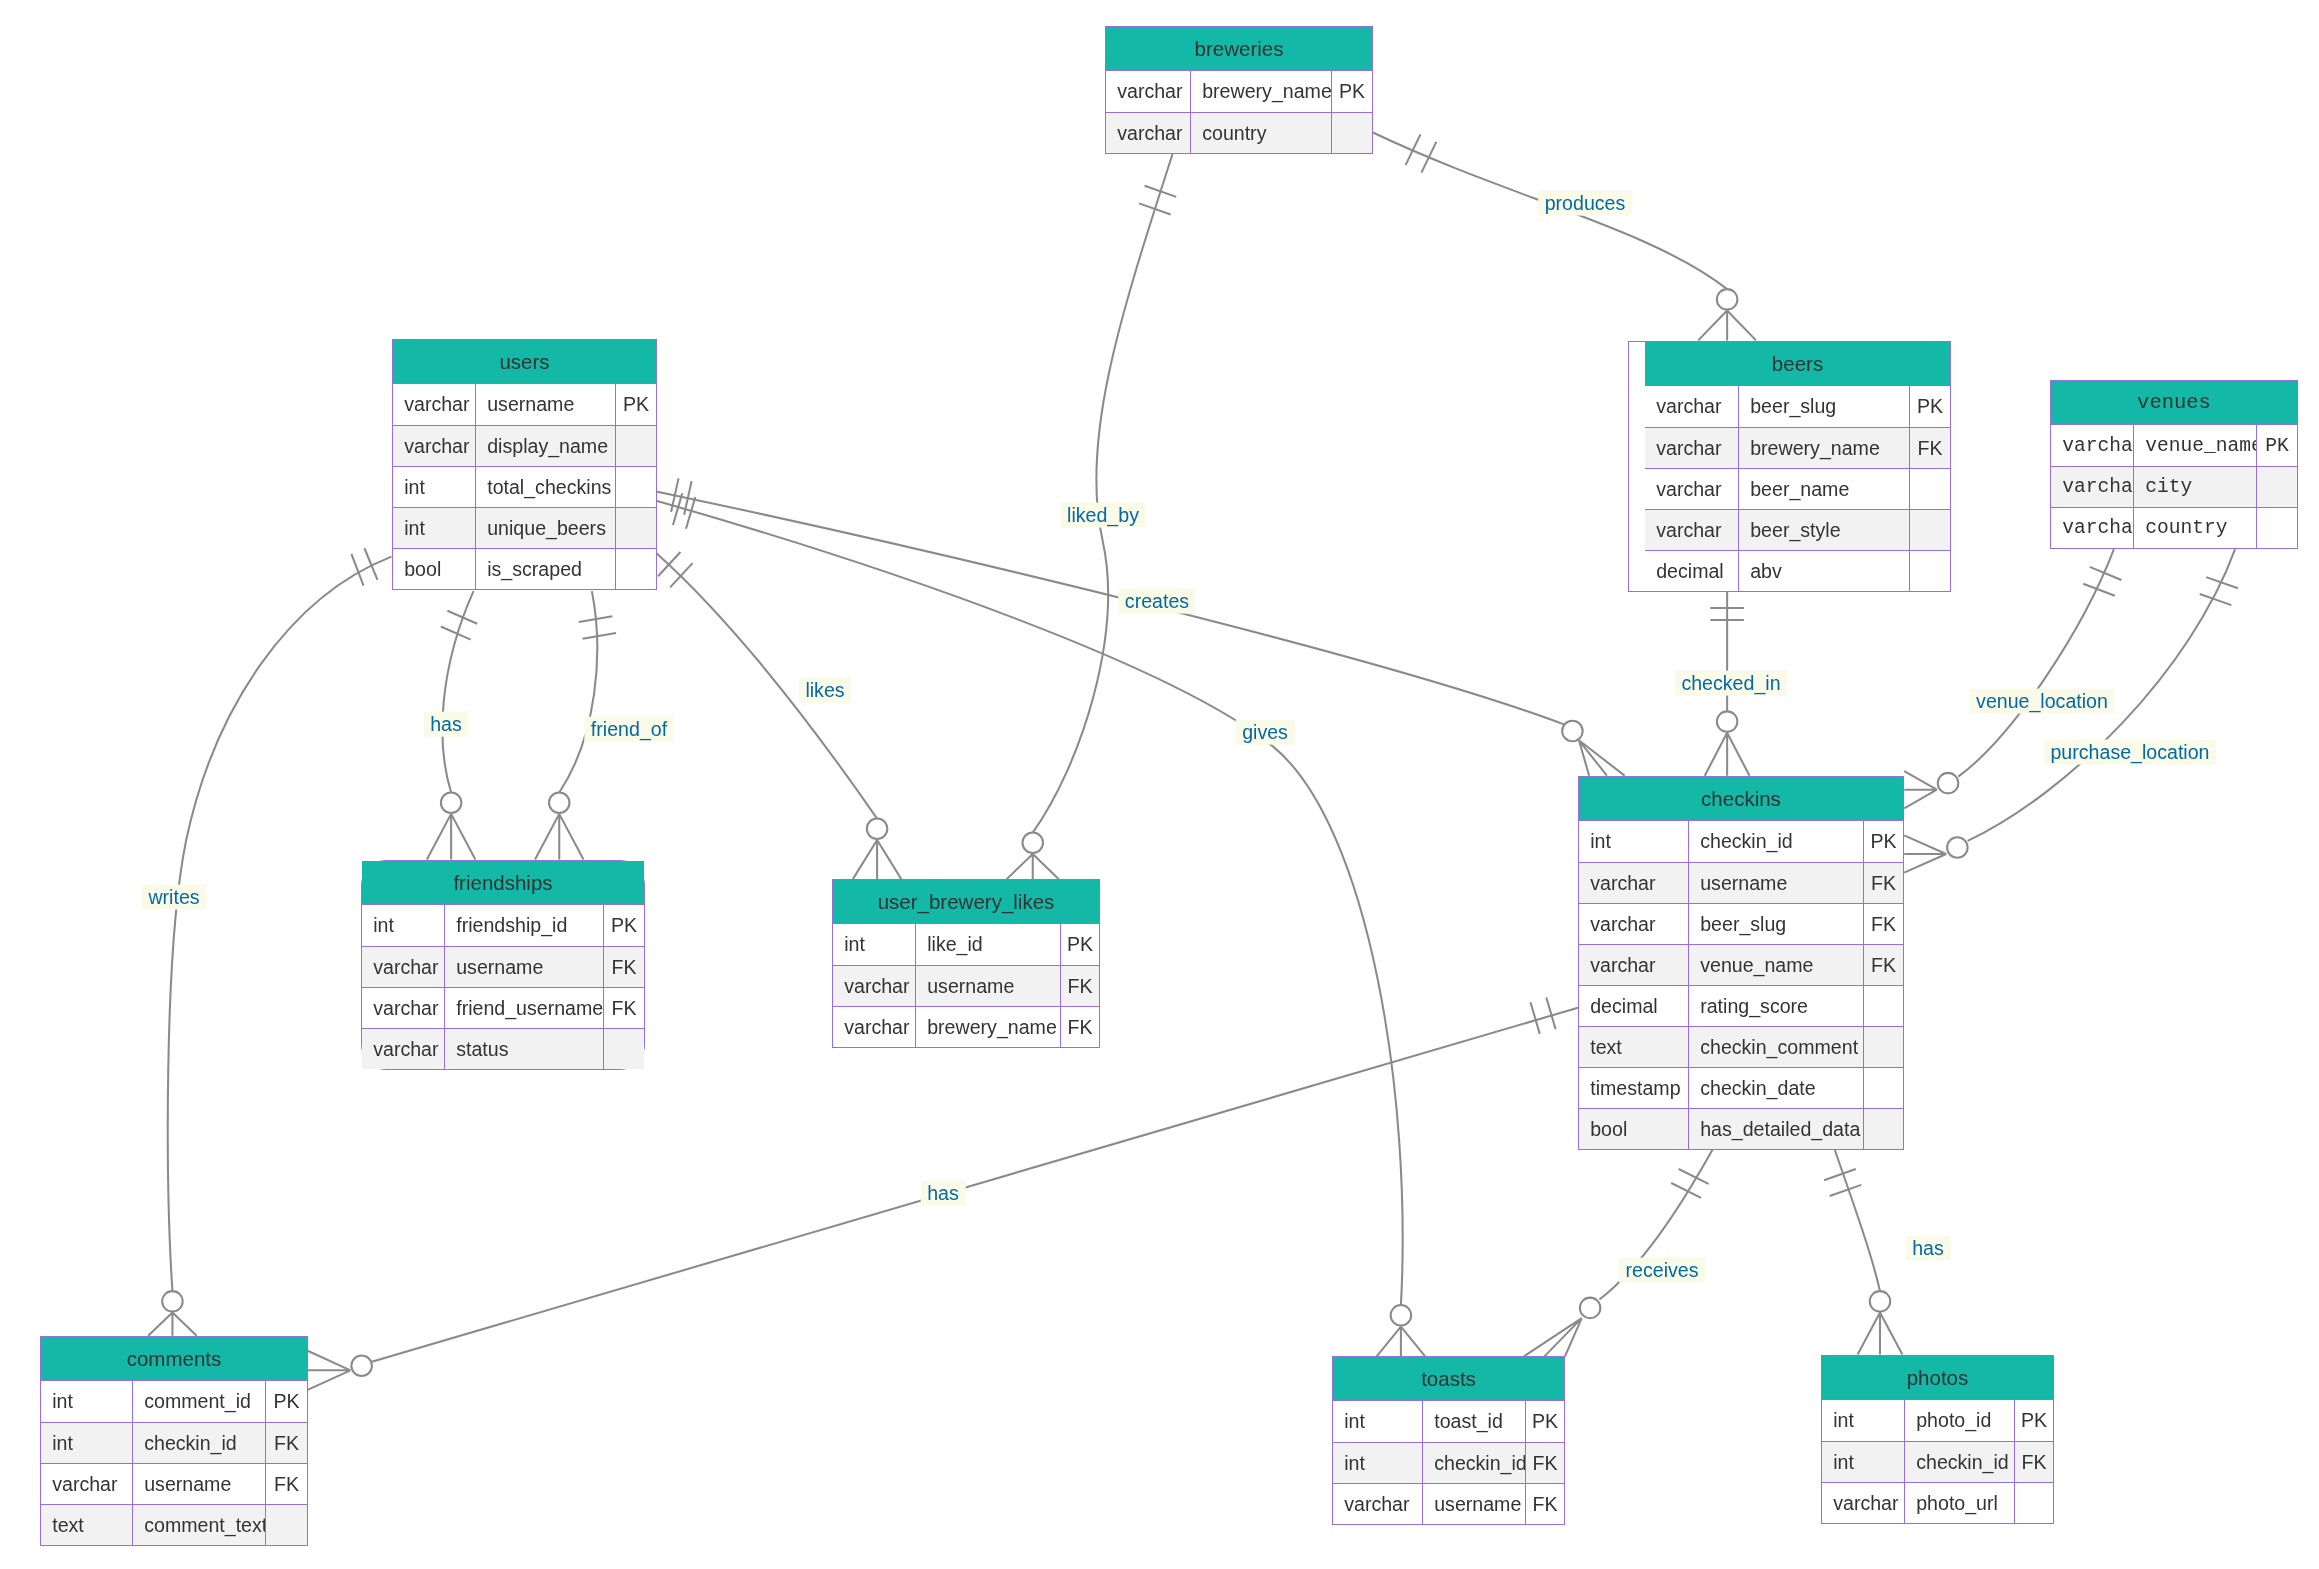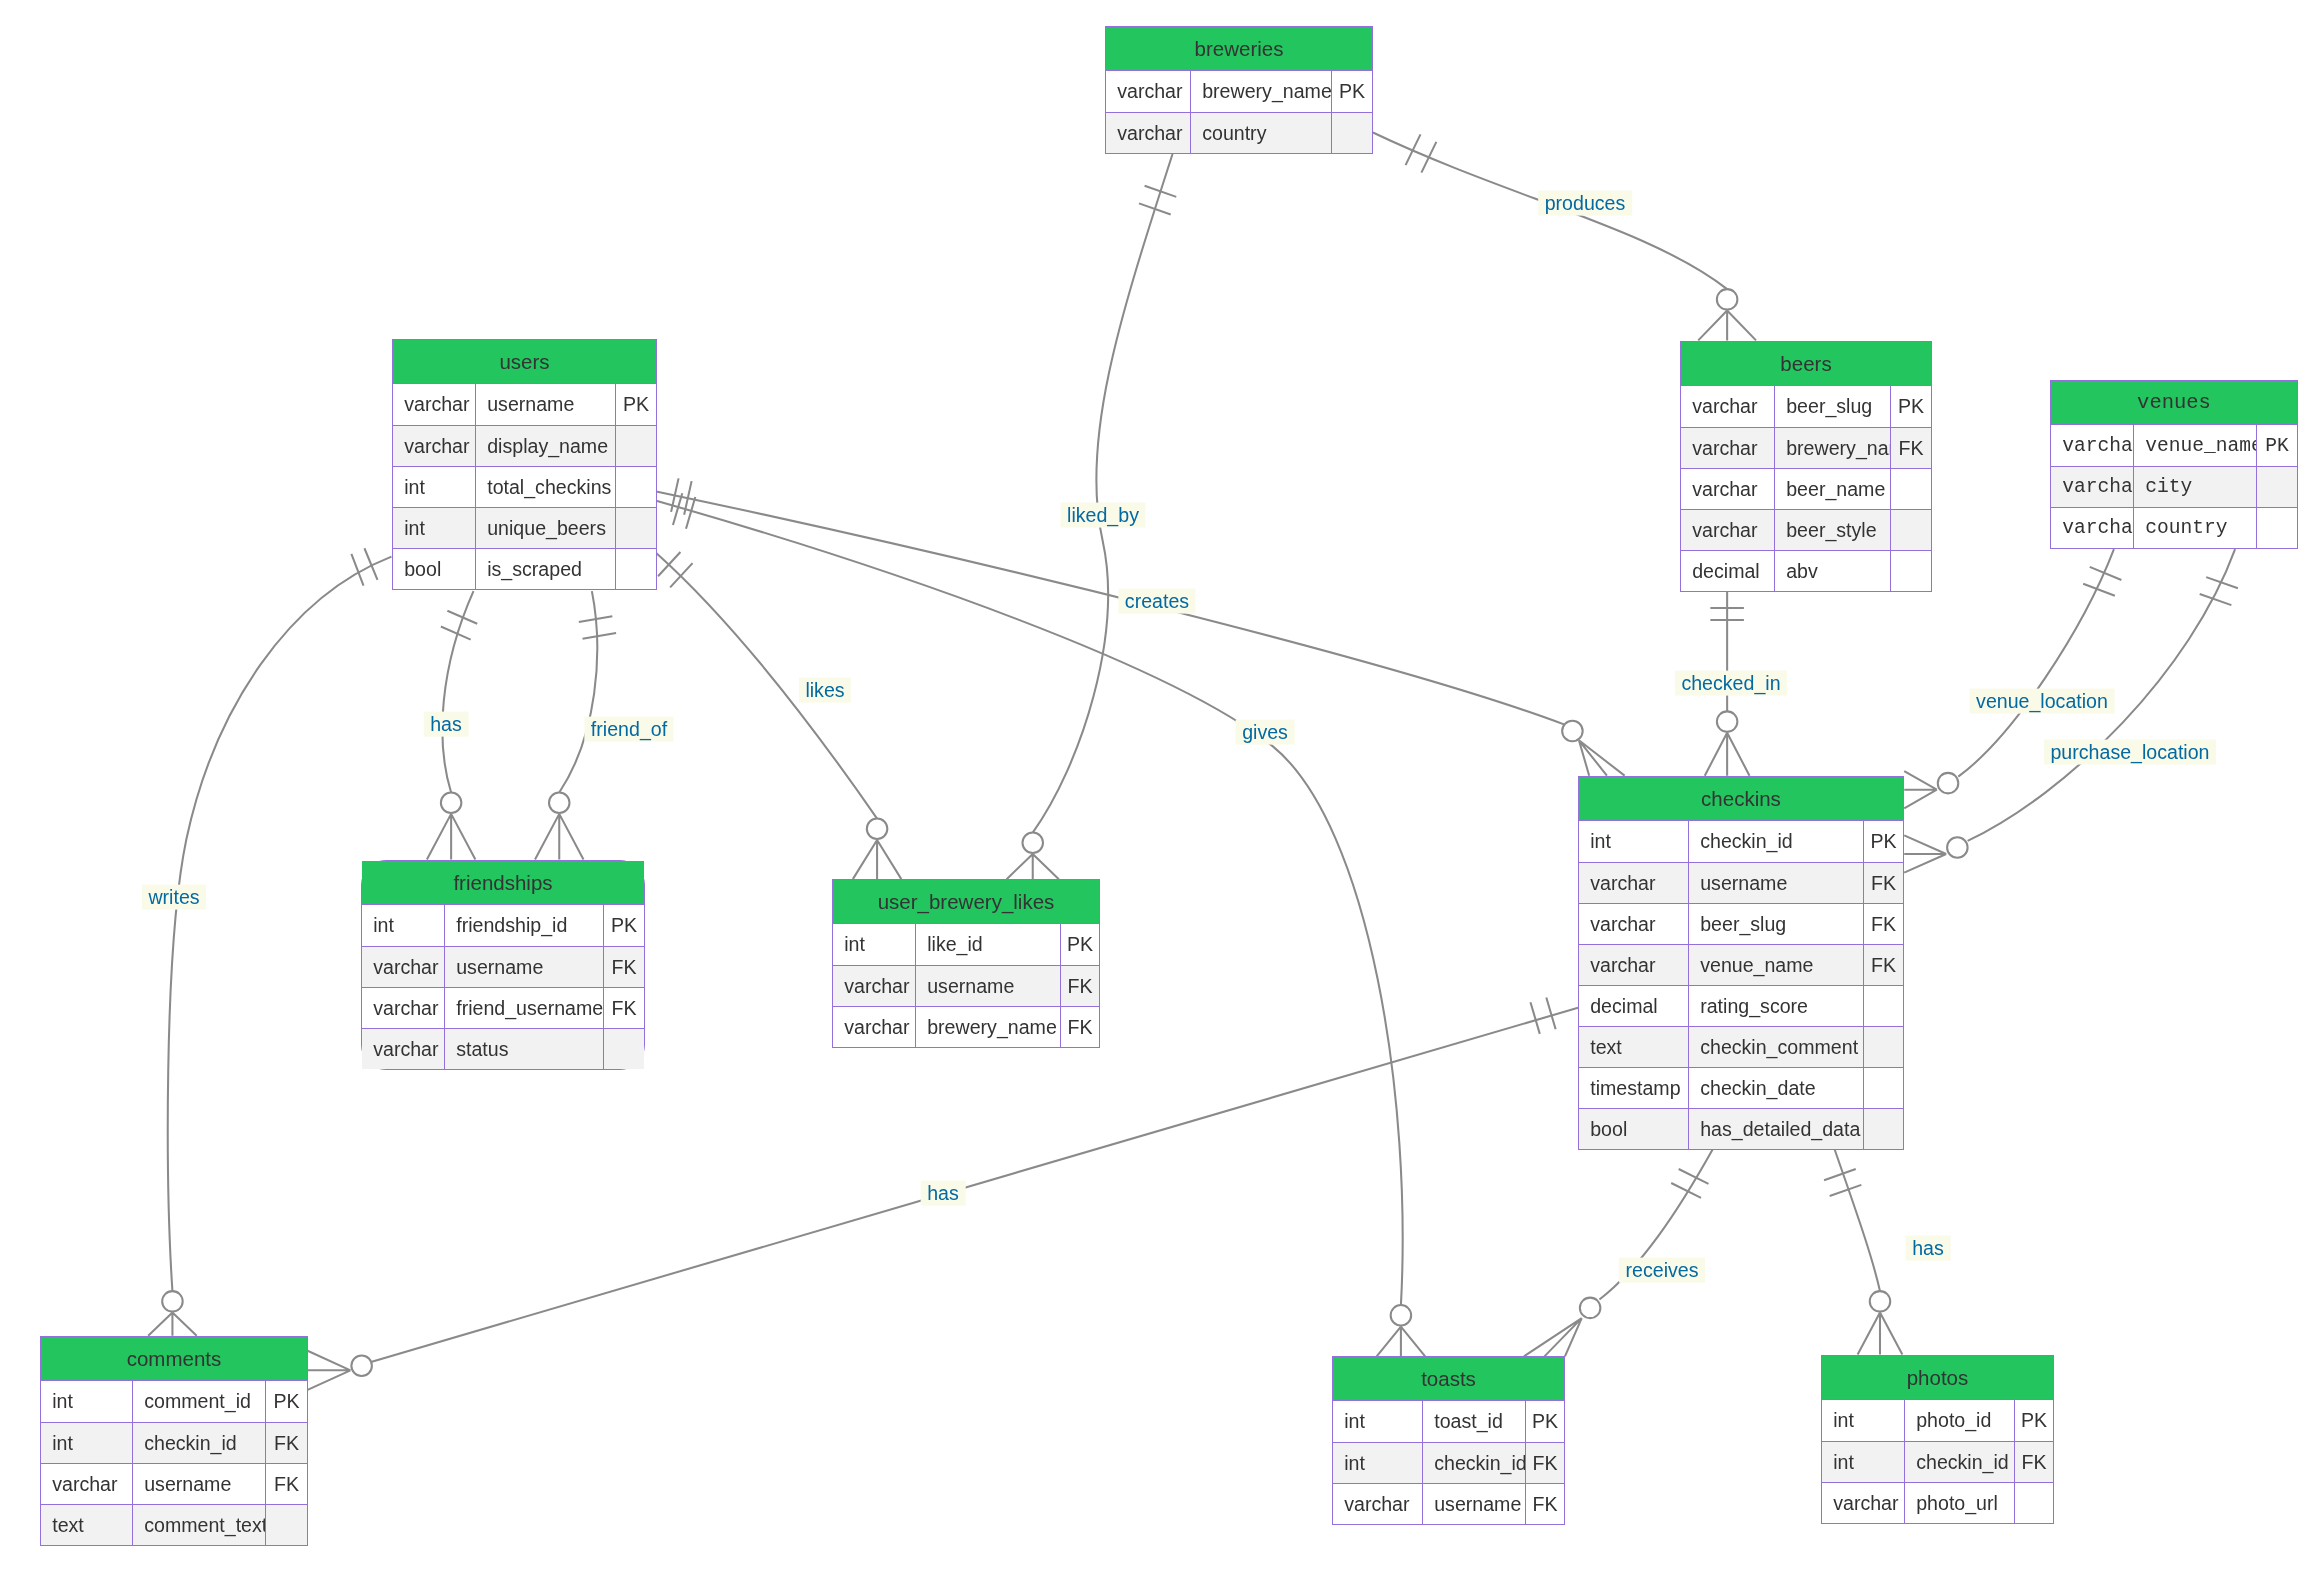--- a/index.html
+++ b/index.html
@@ -3,21 +3,21 @@
 <meta charset="utf-8">
 <style>
   html,body { margin:0; padding:0; background:#ffffff; }
   body { font-family: "Liberation Sans", "DejaVu Sans", sans-serif; color:#333333; }
   #canvas { position:relative; width:2319px; height:1570px; overflow:hidden; background:#ffffff; }
   #edges { position:absolute; left:0; top:0; pointer-events:none; }
 
   .entity { position:absolute; box-sizing:border-box; border:1.9px solid #9370DB; background:#ffffff; }
   .entity .title {
     height:43px; line-height:43px; text-align:center; font-size:20.5px;
-    background:#22c55e; border-bottom:1.9px solid #9370DB; color:#333;
+    background:#14b8a6; border-bottom:1.9px solid #9370DB; color:#333;
   }
   .rows { display:grid; }
   .cell {
     box-sizing:border-box; height:41px; display:flex; align-items:center;
     padding:0 11.2px; font-size:19.6px; background:#ffffff;
     border-left:1.9px solid #9370DB; border-top:1.9px solid #9370DB;
     white-space:nowrap; overflow:hidden;
   }
   .rows .cell:nth-child(3n+1) { border-left:none; }
   .rows .cell:nth-child(-n+3) { border-top:none; }
@@ -162,21 +162,21 @@
       <div class="cell key"></div>
       <div class="cell">int</div>
       <div class="cell">unique_beers</div>
       <div class="cell key"></div>
       <div class="cell">bool</div>
       <div class="cell">is_scraped</div>
       <div class="cell key"></div>
     </div>
   </div>
 
-  <div class="entity" style="left:1680px; top:341px; width:252px;">
+  <div class="entity" style="left:1628px; top:341px; width:323px;padding-left:16px;">
     <div class="title">beers</div>
     <div class="rows" style="grid-template-columns:93px 1fr 41px;">
       <div class="cell">varchar</div>
       <div class="cell">beer_slug</div>
       <div class="cell key">PK</div>
       <div class="cell">varchar</div>
       <div class="cell">brewery_name</div>
       <div class="cell key">FK</div>
       <div class="cell">varchar</div>
       <div class="cell">beer_name</div>

